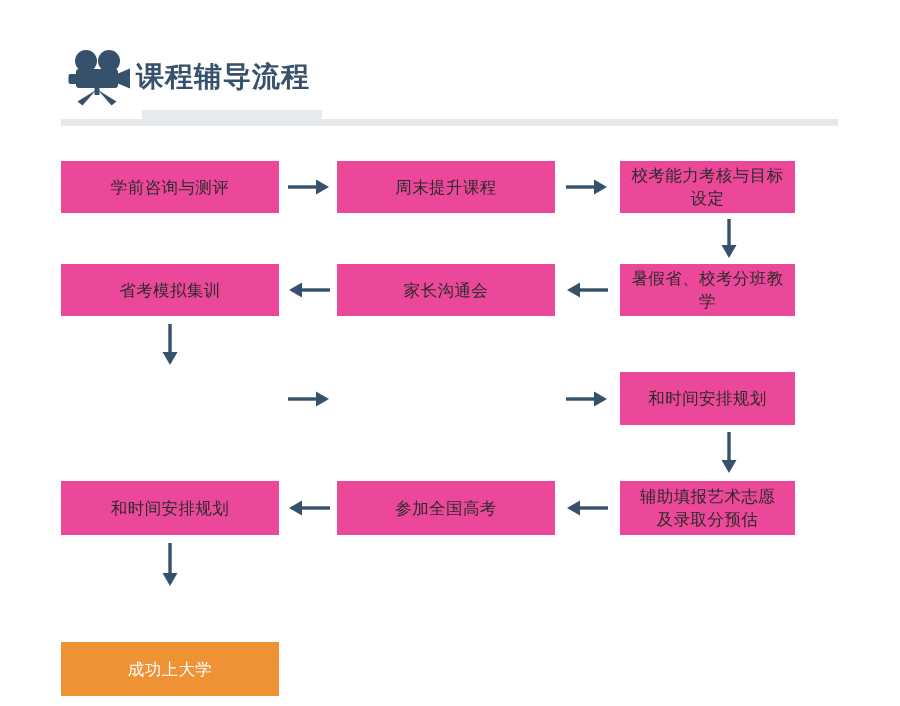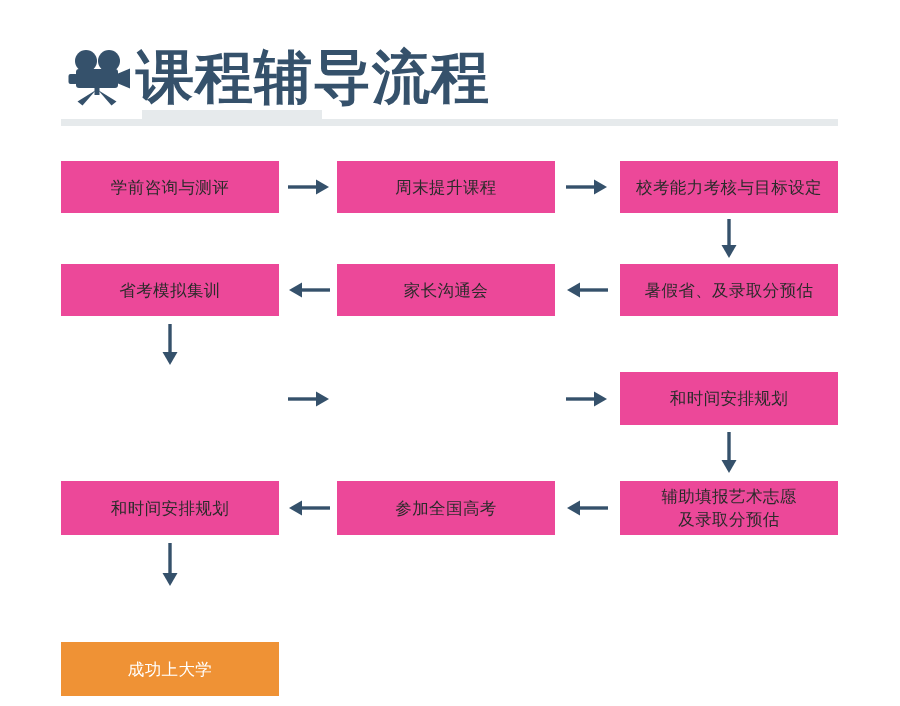--- a/index.html
+++ b/index.html
@@ -28,21 +28,21 @@
     position: absolute;
     left: 68px;
     top: 50px;
     width: 66px;
     height: 56px;
   }
   #page-title {
     position: absolute;
     left: 136px;
     top: 49px;
-    font-size: 58px;
+    font-size: 28px;
     font-weight: bold;
     letter-spacing: 1px;
     color: #35516b;
     line-height: 56px;
     white-space: nowrap;
   }
   #divider-block {
     position: absolute;
     left: 142px;
     top: 110px;
@@ -84,21 +84,21 @@
   }
   .node.final {
     background: #ef9235;
     color: #ffffff;
   }
   .node .label-line { display: block; }
 
   
   .col-a { left: 61px;  width: 218px; }
   .col-b { left: 337px; width: 218px; }
-  .col-c { left: 620px; width: 218px; }
+  .col-c { left: 620px; width: 175px; }
 
   
   .row-1 { top: 161px; height: 52px; }
   .row-2 { top: 264px; height: 52px; }
   .row-3 { top: 372px; height: 53px; }
   .row-4 { top: 481px; height: 54px; }
   .row-5 { top: 594px; height: 54px; margin-top: 48px; }
 
   
   .arrow {
@@ -145,21 +145,21 @@
     <span>校考能力考核与目标设定</span>
   </div>
 
   <div class="node col-b row-2">
     <span>家长沟通会</span>
   </div>
   <div class="node col-a row-2">
     <span>省考模拟集训</span>
   </div>
   <div class="node col-c row-2">
-    <span>暑假省、及录取分预估</span>
+    <span>暑假省、校考分班教学</span>
   </div>
 
   <div class="node col-c row-3">
     <span>和时间安排规划</span>
   </div>
 
   <div class="node col-a row-4">
     <span>和时间安排规划</span>
   </div>
   <div class="node col-b row-4">

